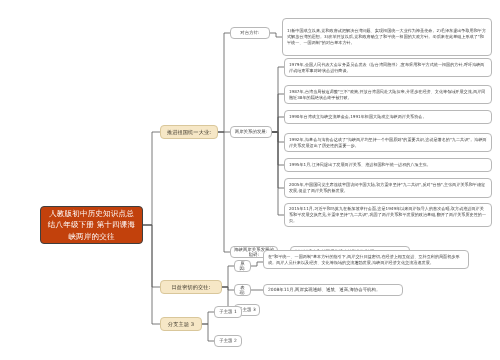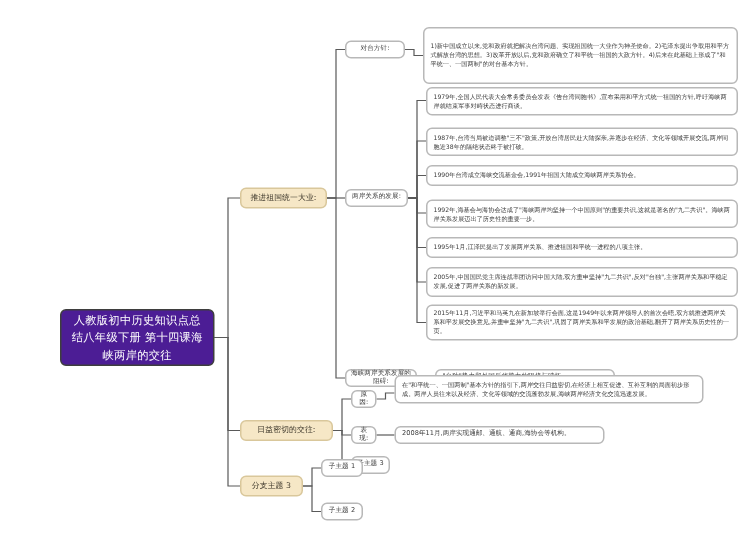--- a/index.html
+++ b/index.html
@@ -34,21 +34,21 @@
     box-sizing: border-box;
     border-radius: 4px;
     display: flex;
     align-items: center;
     justify-content: center;
     text-align: center;
   }
 
   
   .root {
-    background: #4c1d95;
+    background: #c2410c;
     color: #ffffff;
     border: 1px solid #3e3e3e;
     font-size: 7.5px;
     line-height: 1.55;
     padding: 4px 6px;
     letter-spacing: 0.2px;
   }
 
   
   .branch {

